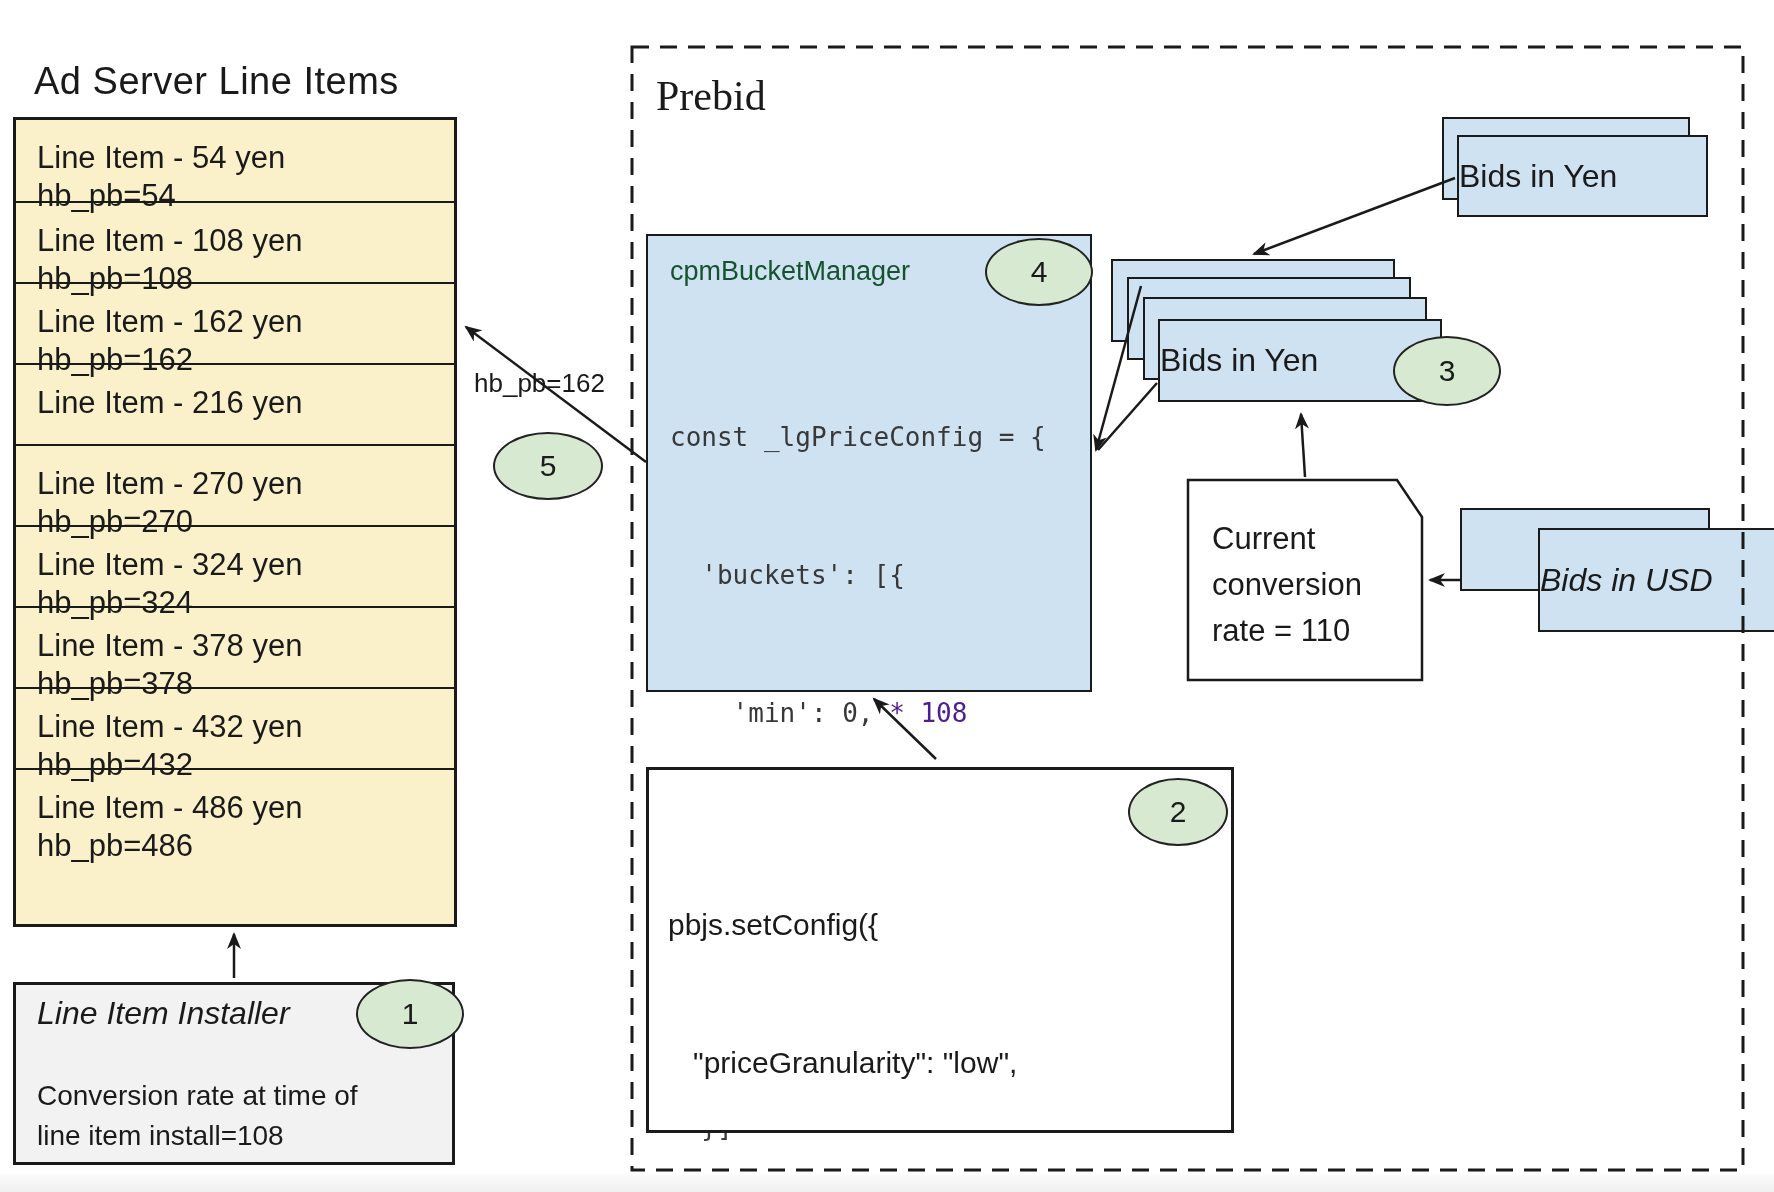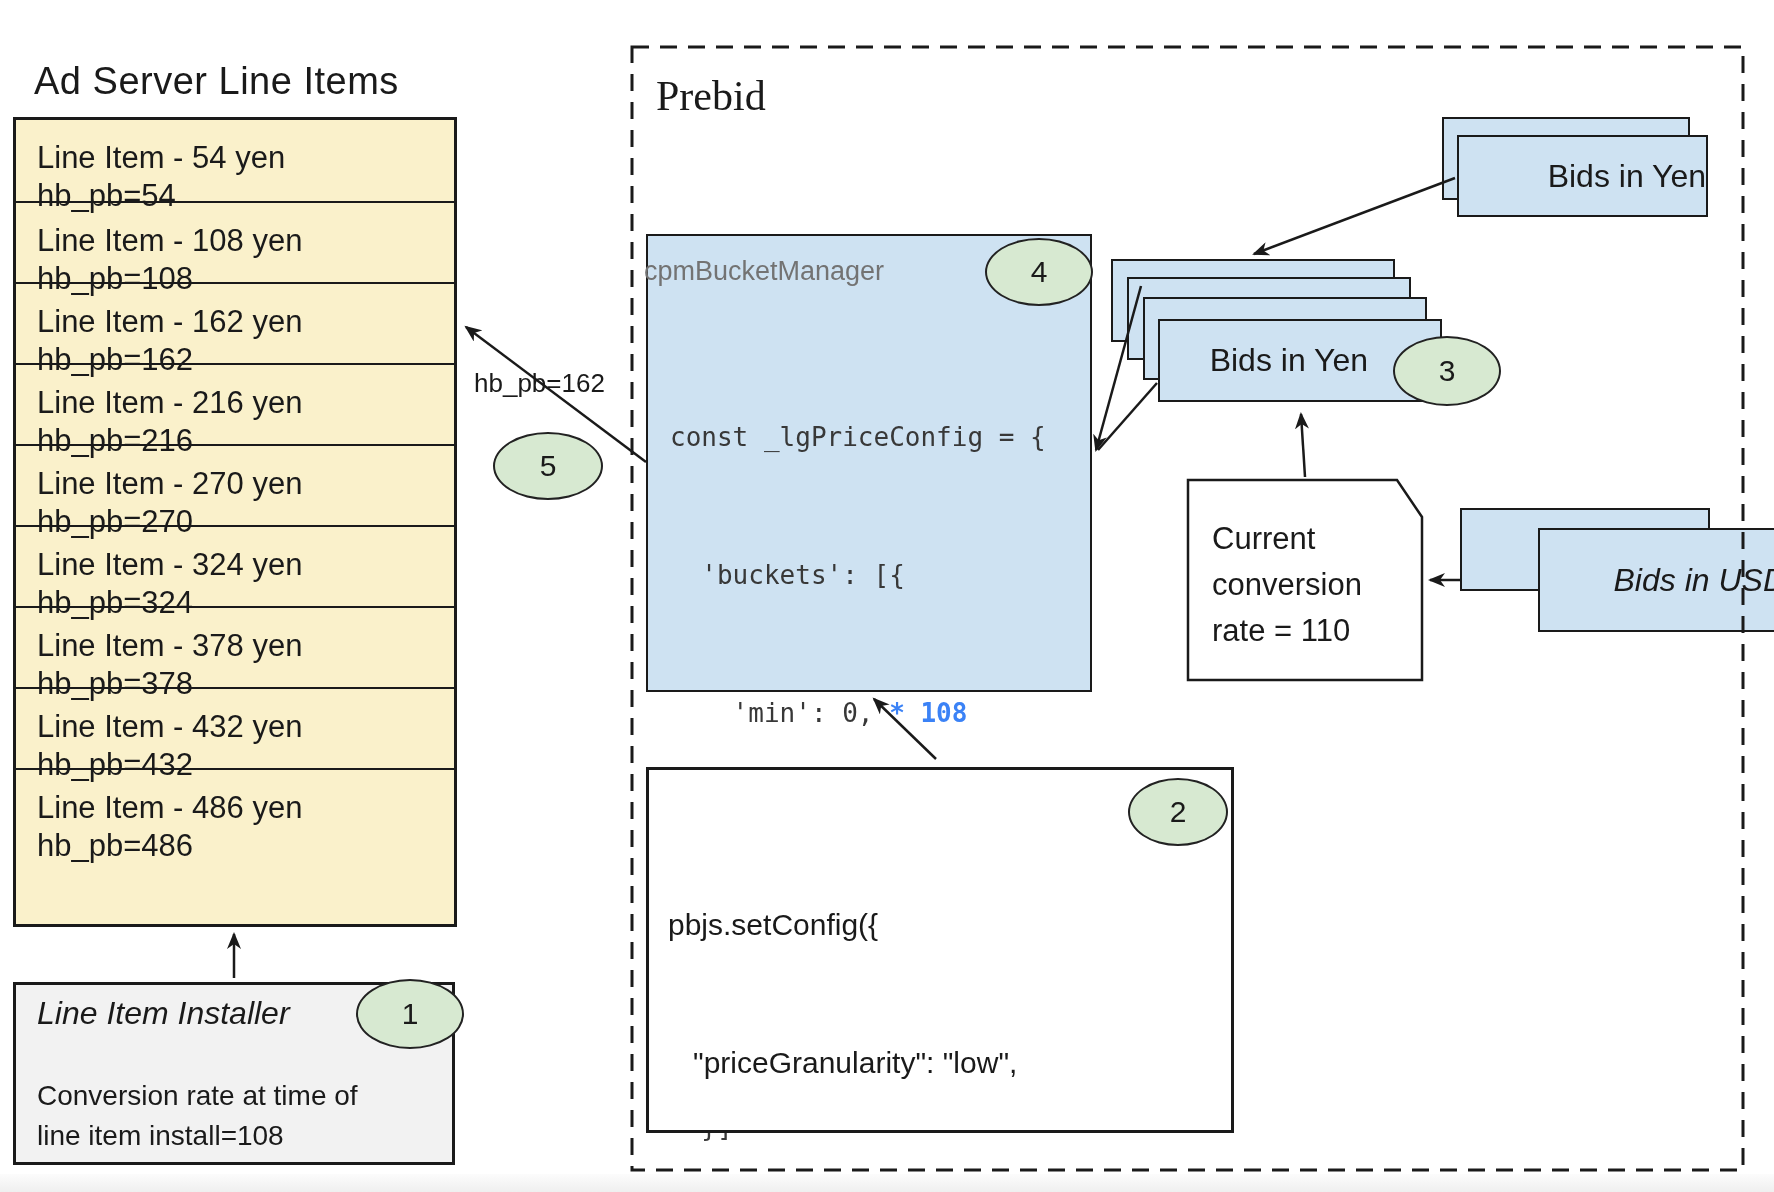--- a/index.html
+++ b/index.html
@@ -18,31 +18,31 @@
   #installer-box{left:13px;top:982px;width:442px;height:183px;border:3px solid #1a1a1a;
                  background:#f2f2f2;box-sizing:border-box;}
   #installer-title{left:37px;top:995px;font-size:32px;font-style:italic;}
   #installer-body{left:37px;top:1076px;font-size:28px;line-height:40px;}
 
   
   #prebid-label{left:656px;top:72px;font-size:42px;font-family:Liberation Serif, serif;}
 
   .bluebox{background:#cee2f2;border:2.5px solid #1a1a1a;box-sizing:border-box;}
   #cpm-box{left:646px;top:234px;width:446px;height:458px;}
-  #cpm-title{left:644px;top:256px;font-size:27px;color:#737373;}
+  #cpm-title{left:670px;top:256px;font-size:27px;color:#14532d;}
   #cpm-code{left:670px;top:322px;font-family:"DejaVu Sans Mono","Liberation Mono",monospace;
             font-size:26px;line-height:46px;color:#383838;white-space:pre;}
-  #cpm-code b{font-weight:bold;color:#3b82f6;}
+  #cpm-code b{font-weight:normal;color:#4c1d95;}
 
   #pbjs-box{left:646px;top:767px;width:588px;height:366px;background:#ffffff;
             border:3px solid #1a1a1a;box-sizing:border-box;}
   #pbjs-code{left:668px;top:810px;font-size:30px;line-height:46px;white-space:pre;}
 
   .card{background:#cee2f2;border:2px solid #1a1a1a;box-sizing:border-box;
-        display:flex;align-items:center;justify-content:flex-end;font-size:32px;}
+        display:flex;align-items:center;justify-content:flex-start;font-size:32px;}
   #yen-top-back{left:1442px;top:117px;width:248px;height:83px;}
   #yen-top-front{left:1457px;top:135px;width:251px;height:82px;}
   #stack-1{left:1111px;top:259px;width:284px;height:83px;}
   #stack-2{left:1127px;top:277px;width:284px;height:83px;}
   #stack-3{left:1143px;top:297px;width:284px;height:83px;}
   #stack-4{left:1158px;top:319px;width:284px;height:83px;padding-right:72px;}
   #usd-back{left:1460px;top:508px;width:250px;height:83px;}
   #usd-front{left:1538px;top:528px;width:250px;height:104px;font-style:italic;}
 
   #note-text{left:1212px;top:516px;font-size:31px;line-height:46px;z-index:6;}
@@ -76,21 +76,20 @@
     <div class="li-row">
         <div>Line Item - 108 yen</div>
         <div>hb_pb=108</div>
       </div>
     <div class="li-row">
         <div>Line Item - 162 yen</div>
         <div>hb_pb=162</div>
       </div>
     <div class="li-row">
         <div>Line Item - 216 yen</div>
-        <div>hb_pb=216</div>
       </div>
     <div class="li-row">
         <div>Line Item - 270 yen</div>
         <div>hb_pb=270</div>
       </div>
     <div class="li-row">
         <div>Line Item - 324 yen</div>
         <div>hb_pb=324</div>
       </div>
     <div class="li-row">

